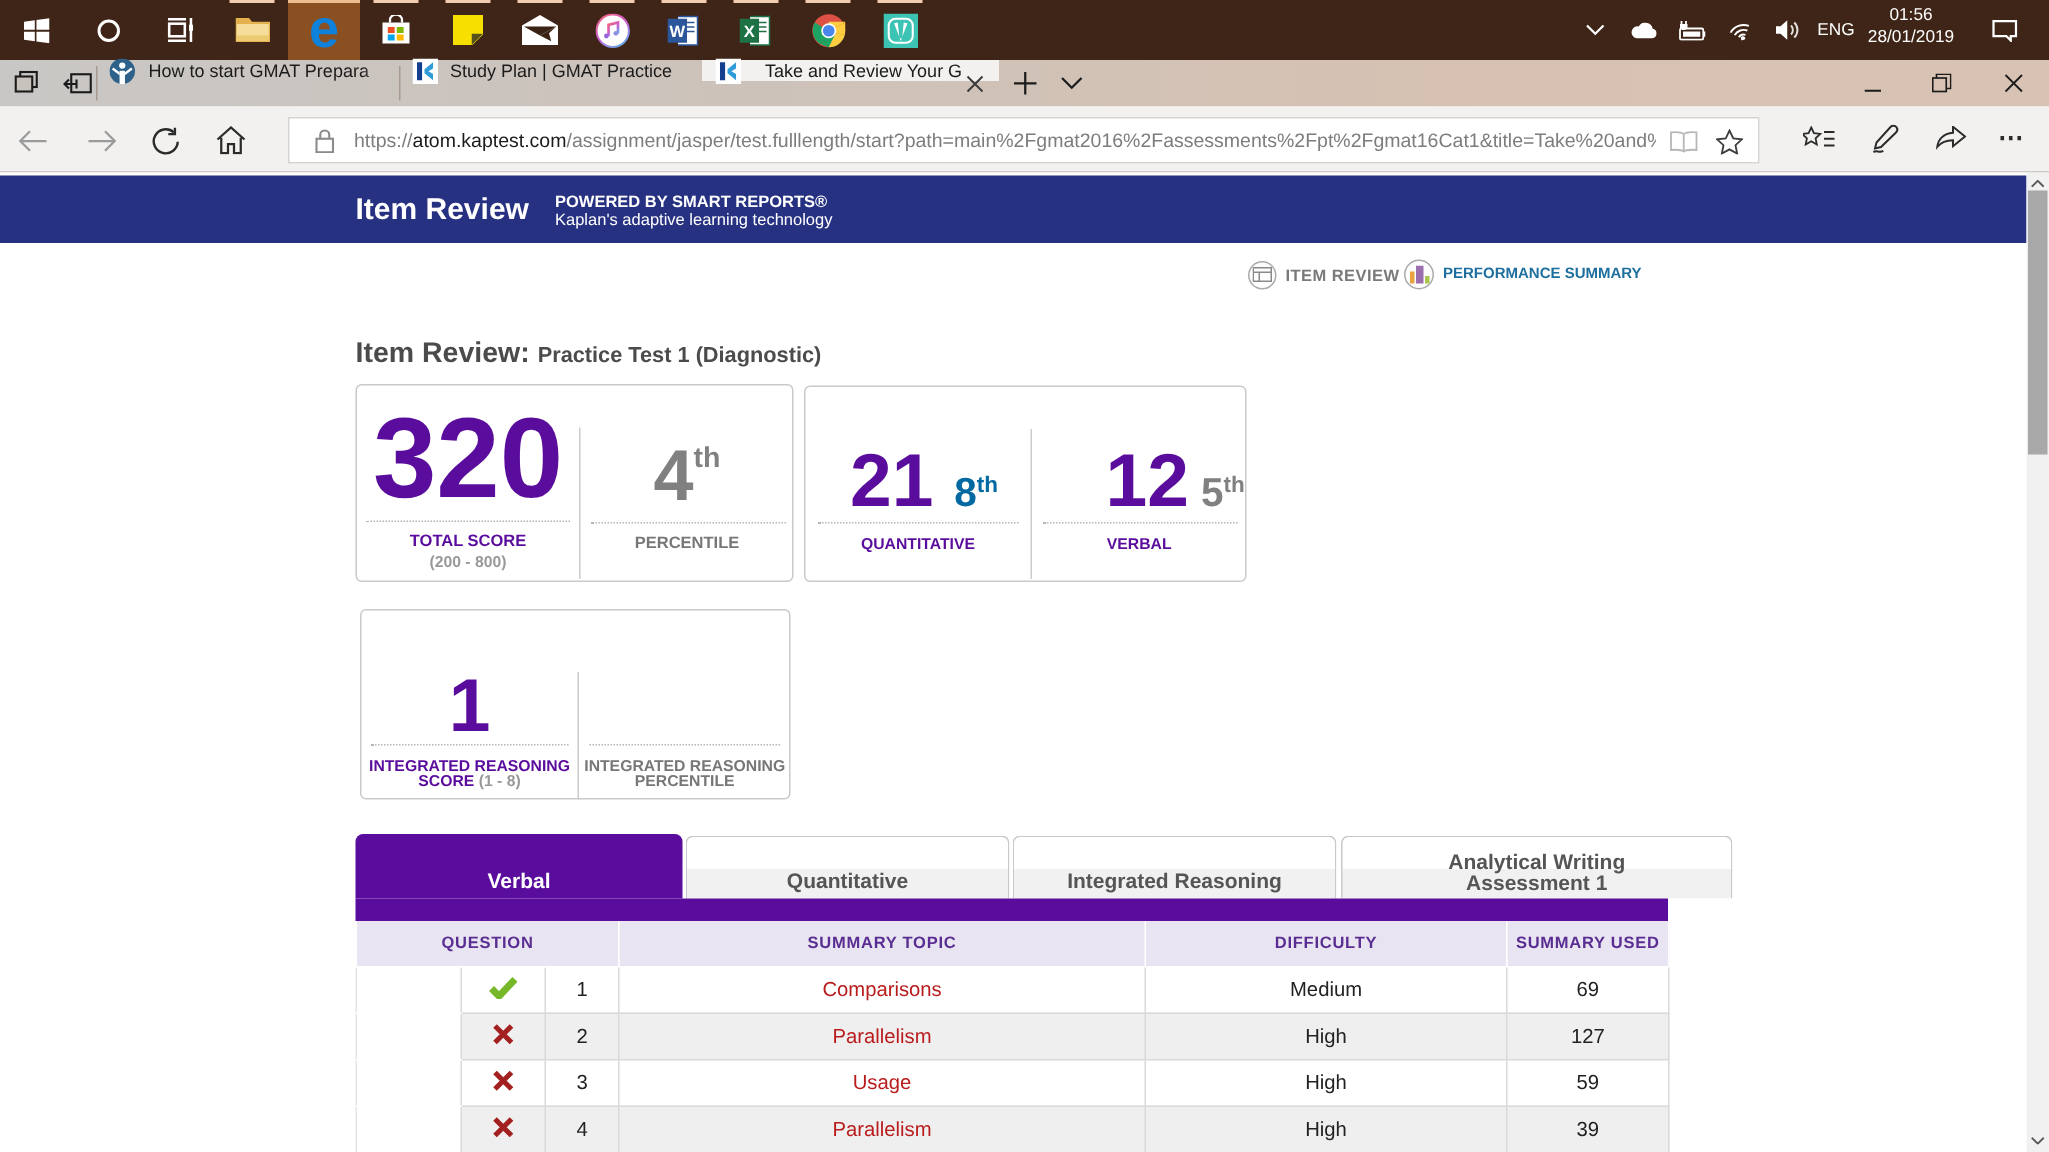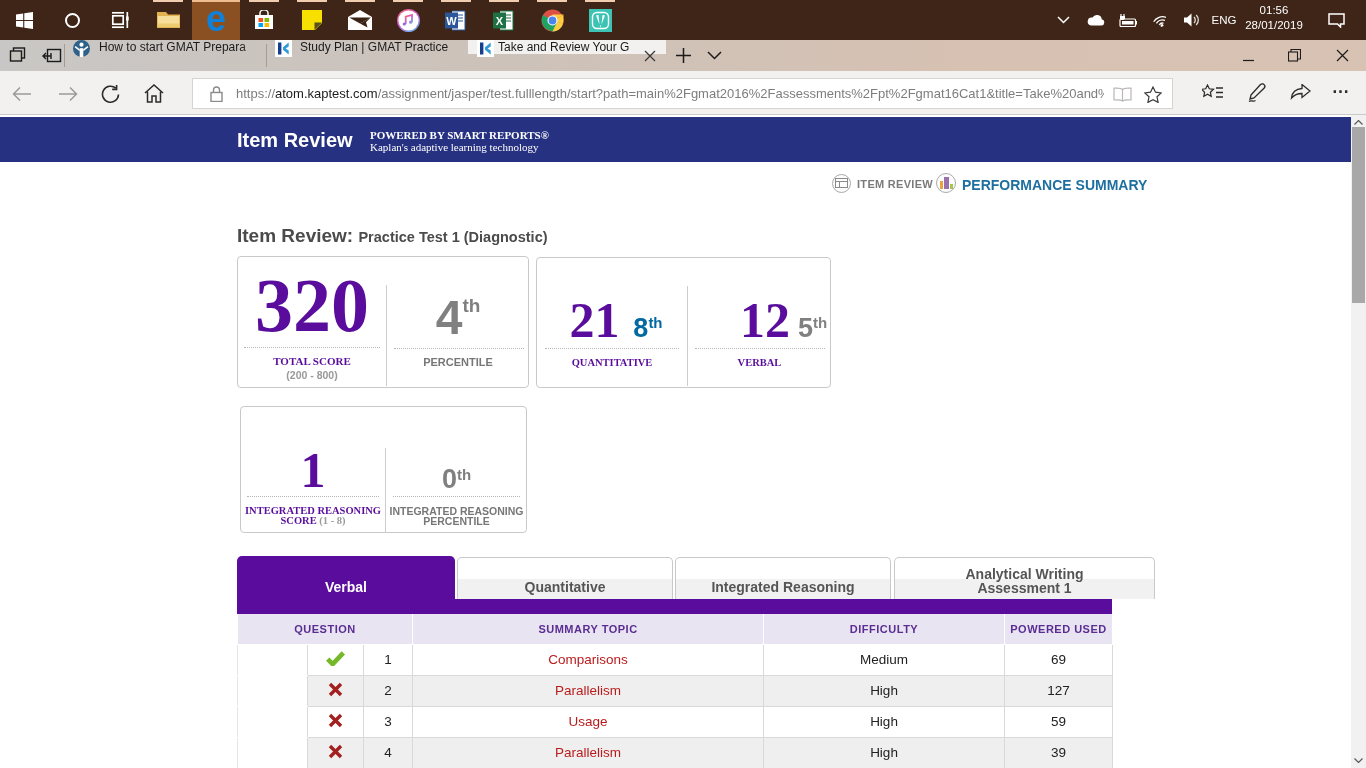--- a/index.html
+++ b/index.html
@@ -8,36 +8,36 @@
 .abs { position:absolute; }
 
 
 #taskbar { left:0; top:0; width:1366px; height:40px; background:#3e2517; }
 .tslot { position:absolute; top:0; width:48px; height:40px; display:flex; align-items:center; justify-content:center; }
 .tstrip { position:absolute; top:0; height:2px; background:#efcdae; }
 .tray { color:#fff; }
 
 
 #tabbar { left:0; top:40px; width:1366px; height:31px; background:linear-gradient(90deg,#c9c7c5 0%,#ccc2ba 35%,#d6c1b2 70%,#d8c2b3 100%); }
-.tab { position:absolute; top:0; height:14px; display:flex; }
+.tab { position:absolute; top:0; height:14px; display:flex; align-items:center; }
 .tabdiv { position:absolute; top:4px; height:23px; width:1px; background:#a79a90; }
 .tabtitle { font-size:12px; color:#1b1b1b; white-space:nowrap; overflow:hidden; }
 
 
 #addrbar { left:0; top:71px; width:1366px; height:44px; background:#f2f1f0; border-bottom:1px solid #cccac8; }
 #urlbox { position:absolute; left:192px; top:7px; width:981px; height:31px; background:#fff; border:1px solid #d6d4d2; display:flex; align-items:center; }
 .urltxt { font-size:13px; color:#7d7d7d; white-space:nowrap; overflow:hidden; }
 
 
 #page { left:0; top:115px; width:1351px; height:653px; background:#fff; }
 #bluebar { left:0; top:2px; width:1351px; height:45px; background:#273181; }
 #scrollbar { left:1351px; top:115px; width:15px; height:653px; background:#f1f1f1; }
 #sthumb { position:absolute; left:1px; top:12px; width:13px; height:176px; background:#a8a8a8; }
 
-.purple { color:#5a0d9c;font-family:Liberation Serif, serif; }
+.purple { color:#5a0d9c; }
 .card { position:absolute; border:1px solid #c9c9c9; border-radius:4px; background:#fff; }
 .cdiv { position:absolute; width:1px; background:#ccc; }
 .dotl { position:absolute; border-top:1px dotted #b5b5b5; }
 .clabel { position:absolute; font-weight:bold; text-align:center; }
 
 .wtab { position:absolute; top:442px; height:42px; background:linear-gradient(#fff 0 52%,#f1f1f1 52% 100%); border:1px solid #c9c9c9; border-bottom:none; border-radius:5px 5px 0 0; display:flex; align-items:flex-end; justify-content:center; font-weight:bold; font-size:14px; line-height:15px; color:#555; text-align:center; padding-bottom:4px; }
 
 table.qt { border-collapse:collapse; table-layout:fixed; width:875px; font-size:13.5px; color:#222; }
 table.qt td { border:1px solid #d9d9d9; text-align:center; height:31px; padding:0; }
 table.qt td.fc { background:#fff !important; border-top-color:#fff; border-bottom-color:#fff; border-left-color:#e5e5e5; }
@@ -243,21 +243,21 @@
           <path d="M13.7 2.5 L8 7.2 L8 9.8 L13.7 14.5 L13.7 10.4 L10.6 8.5 L13.7 6.6 Z" fill="#2f9bd8"></path>
         </svg>
       <span class="tabtitle" style="margin-left:8px;">Study Plan | GMAT Practice</span>
     </div>
     <div class="tab" style="left:468px;width:198px;background:#f2f1f0;">
       <svg width="17" height="17" viewBox="0 0 17 17" style="margin-left:9px;">
           <rect width="17" height="17" fill="#fff"></rect>
           <rect x="3" y="2.5" width="3.4" height="12" fill="#143f8f"></rect>
           <path d="M13.7 2.5 L8 7.2 L8 9.8 L13.7 14.5 L13.7 10.4 L10.6 8.5 L13.7 6.6 Z" fill="#2f9bd8"></path>
         </svg>
-      <span class="tabtitle" style="margin-left:4px;">Take and Review Your G</span>
+      <span class="tabtitle" style="margin-left:16px;">Take and Review Your G</span>
       <svg width="12" height="12" viewBox="0 0 12 12" style="position:absolute;right:10px;top:10px;">
           <path d="M1 1 L11 11 M11 1 L1 11" stroke="#3b3b3b" stroke-width="1.3"></path>
         </svg>
     </div>
     <svg width="17" height="17" viewBox="0 0 17 17" style="position:absolute;left:675px;top:7px;">
         <path d="M8.5 1 L8.5 16 M1 8.5 L16 8.5" stroke="#1b1b1b" stroke-width="1.5"></path>
       </svg>
     <svg width="15" height="9" viewBox="0 0 15 9" style="position:absolute;left:707px;top:11px;">
         <path d="M1 1 L7.5 7.5 L14 1" fill="none" stroke="#1b1b1b" stroke-width="1.5"></path>
       </svg>
@@ -309,40 +309,40 @@
       </svg>
     <svg width="22" height="19" viewBox="0 0 22 19" style="position:absolute;left:1289px;top:13px;">
         <path d="M13 4.5 L13 0.5 L21 7 L13 13.5 L13 9.5 C8 9.5 5 11 2.5 14 C3 9 6.5 5 13 4.5 Z" fill="none" stroke="#2b2b2b" stroke-width="1.3"></path>
         <path d="M9 3 L1 3 L1 18 L16 18 L16 13" fill="none" stroke="#2b2b2b" stroke-width="1.3" opacity="0"></path>
       </svg>
     <div class="abs" style="left:1332px;top:10px;font-size:17px;color:#2b2b2b;letter-spacing:2px;font-weight:bold;">⋯</div>
   </div>
   <div id="page" class="abs">
     <div id="bluebar" class="abs">
       <div class="abs" style="left:237px;top:12px;color:#fff;font-weight:bold;font-size:20px;">Item Review</div>
-      <div class="abs" style="left:370px;top:13px;color:#fff;font-weight:bold;font-size:11px;line-height:11.5px;font-family:Liberation Serif, serif;">POWERED BY SMART REPORTS®<br><span style="font-weight:normal;font-size:11px;">Kaplan's adaptive learning technology</span></div>
+      <div class="abs" style="left:370px;top:13px;color:#fff;font-weight:bold;font-size:11px;line-height:11.5px;">POWERED BY SMART REPORTS®<br><span style="font-weight:normal;font-size:11px;">Kaplan's adaptive learning technology</span></div>
     </div>
 
     <div id="navrow" class="abs" style="left:0;top:47px;width:1351px;height:50px;">
       <div class="abs" style="left:832px;top:12px;width:19px;height:19px;border:1px solid #aaa;border-radius:50%;background:#fdfdfd;">
         <svg width="13" height="11" viewBox="0 0 13 11" style="position:absolute;left:2px;top:3px;">
             <rect x="0.5" y="0.5" width="12" height="9" fill="none" stroke="#8a8a8a"></rect>
             <line x1="0.5" y1="3.5" x2="12.5" y2="3.5" stroke="#8a8a8a"></line>
             <line x1="4.5" y1="3.5" x2="4.5" y2="9.5" stroke="#8a8a8a"></line>
           </svg>
       </div>
       <div class="abs" style="left:857px;top:16px;font-size:11px;font-weight:bold;color:#7a7a7a;letter-spacing:0.3px;">ITEM REVIEW</div>
       <div class="abs" style="left:936px;top:11px;width:20px;height:20px;border:1px solid #aaa;border-radius:50%;background:#fdfdfd;">
         <svg width="14" height="13" viewBox="0 0 14 13" style="position:absolute;left:3px;top:3px;">
             <rect x="0" y="4" width="3" height="8" fill="#e8a33d"></rect>
             <rect x="4" y="0" width="5" height="12" fill="#9b6fae"></rect>
             <rect x="10" y="7" width="3" height="5" fill="#a8c64e"></rect>
           </svg>
       </div>
-      <div class="abs" style="left:962px;top:15px;font-size:14px;font-weight:bold;color:#1d6f9f;">PERFORMANCE SUMMARY</div>
+      <div class="abs" style="left:962px;top:15px;font-size:10px;font-weight:bold;color:#1d6f9f;">PERFORMANCE SUMMARY</div>
     </div>
 
     <div class="abs" style="left:237px;top:110px;font-size:19px;font-weight:bold;color:#4b4b4b;">Item Review: <span style="font-size:14.5px;color:#4b4b4b;">Practice Test 1 (Diagnostic)</span></div>
 
     <div id="cards" class="abs" style="left:0;top:0;width:1351px;height:653px;">
 
       <div class="card" style="left:237px;top:141px;width:292px;height:132px;">
         <div class="cdiv" style="left:148px;top:28px;height:101px;"></div>
         <div class="abs purple" style="left:0;top:12px;width:148px;text-align:center;font-weight:bold;font-size:76px;line-height:73px;">320</div>
         <div class="dotl" style="left:6px;top:90px;width:136px;"></div>
@@ -361,21 +361,20 @@
         <div class="abs" style="left:150px;top:40px;width:145px;text-align:center;font-weight:bold;font-size:50px;line-height:44px;margin-left:24px;"><span class="purple">12</span><span style="font-size:27px;color:#808080;margin-left:8px;">5<span style="font-size:15px;vertical-align:9px;">th</span></span></div>
         <div class="dotl" style="left:158px;top:90px;width:130px;"></div>
         <div class="clabel purple" style="left:150px;top:99px;width:145px;font-size:10.5px;">VERBAL</div>
       </div>
 
       <div class="card" style="left:240px;top:291px;width:287px;height:127px;">
         <div class="cdiv" style="left:144px;top:41px;height:85px;"></div>
         <div class="abs purple" style="left:0;top:41px;width:144px;text-align:center;font-weight:bold;font-size:50px;line-height:44px;">1</div>
         <div class="dotl" style="left:6px;top:89px;width:132px;"></div>
         <div class="clabel purple" style="left:-10px;top:99px;width:164px;font-size:10.5px;line-height:10px;white-space:nowrap;">INTEGRATED REASONING<br>SCORE <span style="color:#999;">(1 - 8)</span></div>
-        <div class="abs" style="left:144px;top:54px;width:143px;text-align:center;font-weight:bold;font-size:27px;line-height:28px;color:#808080;">0<span style="font-size:15px;vertical-align:8px;">th</span></div>
         <div class="dotl" style="left:152px;top:89px;width:127px;"></div>
         <div class="clabel" style="left:134px;top:99px;width:163px;font-size:10.5px;line-height:10px;color:#777;white-space:nowrap;">INTEGRATED REASONING<br>PERCENTILE</div>
       </div>
     </div>
 
     <div id="tabs" class="abs" style="left:0;top:0;width:1351px;height:653px;">
       <div class="abs" style="left:237px;top:441px;width:218px;height:43px;background:#5a0d9c;border-radius:5px 5px 0 0;display:flex;align-items:flex-end;justify-content:center;color:#fff;font-weight:bold;font-size:14px;line-height:15px;padding-bottom:4px;box-sizing:border-box;">Verbal</div>
       <div class="wtab" style="left:457px;width:216px;">Quantitative</div>
       <div class="wtab" style="left:675px;width:216px;">Integrated Reasoning</div>
       <div class="wtab" style="left:894px;width:261px;line-height:14px;">Analytical Writing<br>Assessment 1</div>
@@ -388,21 +387,21 @@
               <col style="width:49px">
               <col style="width:351px">
               <col style="width:241px">
               <col style="width:108px">
             </colgroup>
           <tbody>
               <tr class="hdr">
                 <td colspan="3">QUESTION</td>
                 <td>SUMMARY TOPIC</td>
                 <td>DIFFICULTY</td>
-                <td>POWERED USED</td>
+                <td>SUMMARY USED</td>
               </tr>
           <tr>
                 <td class="fc"></td>
                 <td><svg width="19" height="15" viewBox="0 0 17 13">
                     <path d="M1.5 7 L6 11.5 L15.5 1.5" stroke="#76b82a" stroke-width="4.2" fill="none"></path>
                   </svg></td>
                 <td>1</td>
                 <td><span class="qlink">Comparisons</span></td>
                 <td>Medium</td>
                 <td>69</td>

